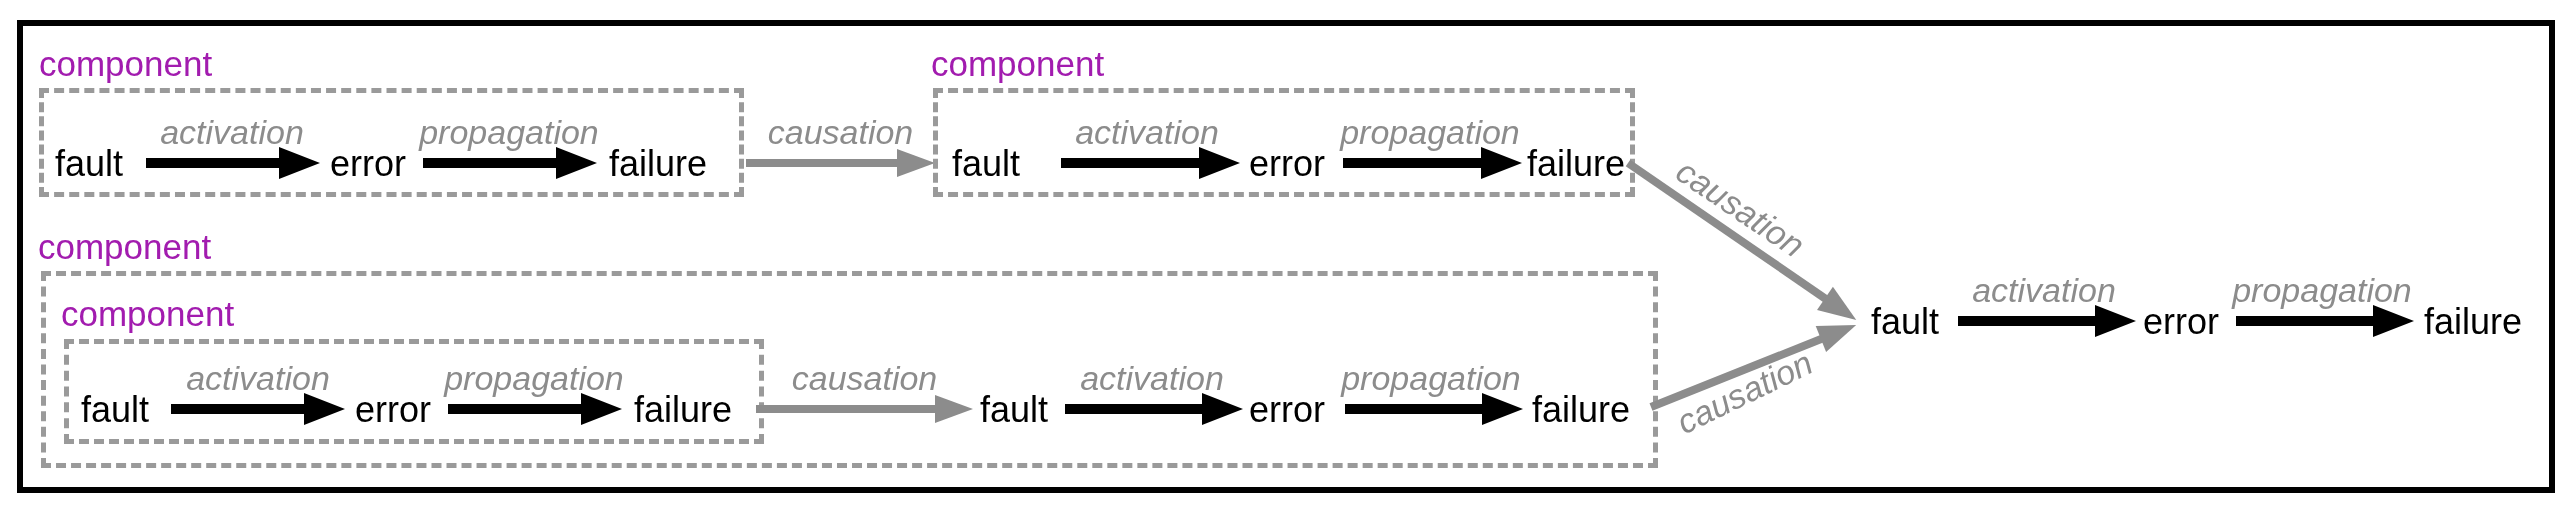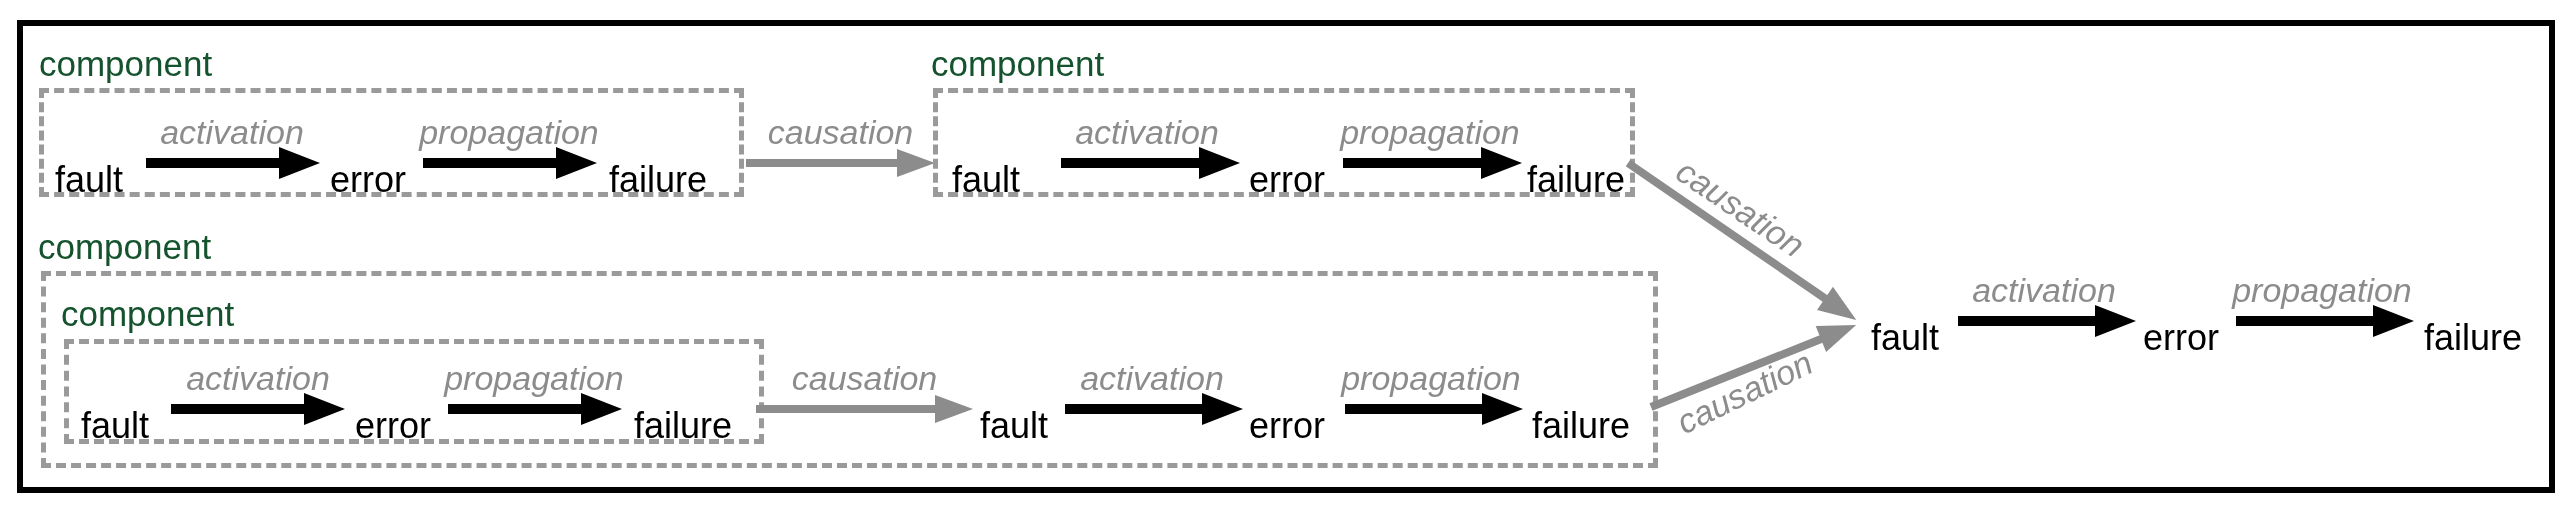--- a/index.html
+++ b/index.html
@@ -8,27 +8,27 @@
     font-family:"Liberation Sans", sans-serif;overflow:hidden;
   }
   .system-box{
     position:absolute;left:17.3px;top:19.6px;width:2538px;height:473px;
     border:6.3px solid #000000;box-sizing:border-box;
   }
   .comp-box{
     position:absolute;border:5.5px dashed #9a9a9a;box-sizing:border-box;
   }
   .comp-label{
-    position:absolute;color:#14532d;font-size:35px;line-height:1;white-space:nowrap;
+    position:absolute;color:#a21caf;font-size:35px;line-height:1;white-space:nowrap;
   }
   .title{
     position:absolute;color:#000000;font-size:36px;line-height:1;white-space:nowrap;
   }
   .word{
-    position:absolute;color:#000000;font-size:36px;line-height:1;white-space:nowrap;margin-top:16px;
+    position:absolute;color:#000000;font-size:36px;line-height:1;white-space:nowrap;
   }
   .edge-label{
     position:absolute;color:#8c8c8c;font-size:34px;font-style:italic;
     line-height:1;text-align:center;white-space:nowrap;
   }
   .arrow{position:absolute;height:0;}
   .arrow .shaft{position:absolute;left:0;right:35px;top:-4.7px;height:9.4px;background:#000000;}
   .arrow .head{
     position:absolute;right:0;top:-16.5px;width:0;height:0;
     border-left:41px solid #000000;border-top:16.5px solid transparent;border-bottom:16.5px solid transparent;

